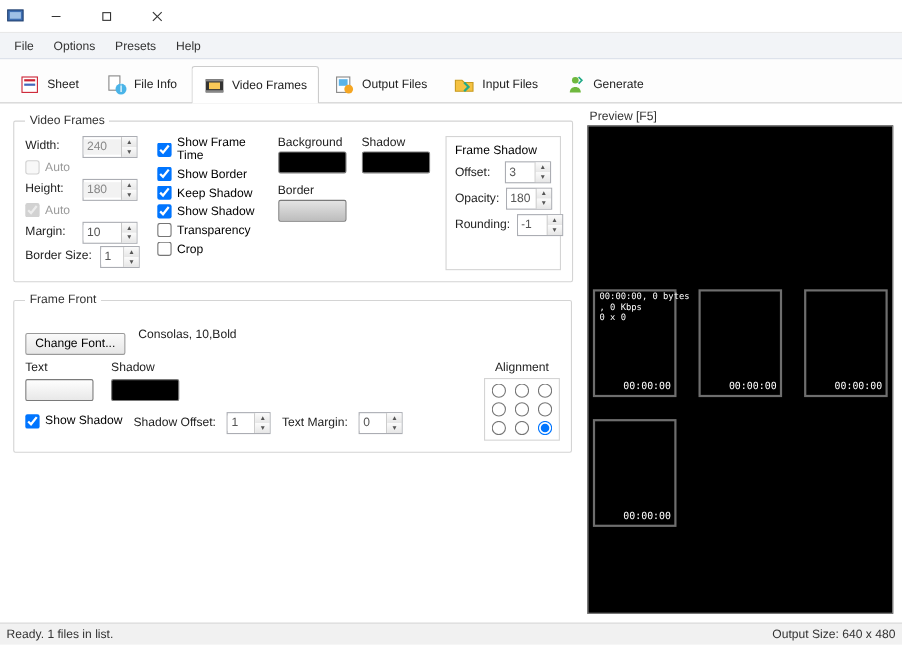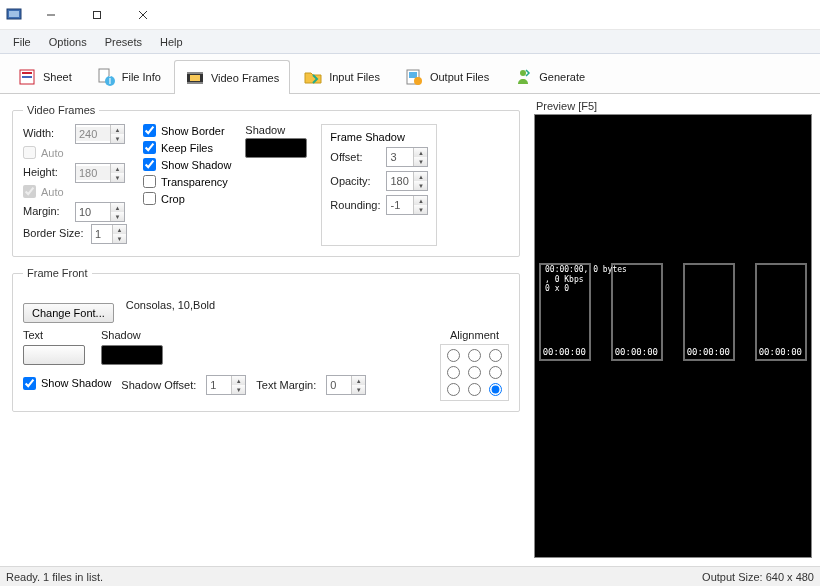--- a/index.html
+++ b/index.html
@@ -67,21 +67,21 @@
 .btn { padding: 3px 8px; border: 1px solid #9a9a9a; background: linear-gradient(#fafafa,#e6e6e6); border-radius: 2px; margin-top: 16px; }
 .ff-cols { display: flex; gap: 16px; align-items: flex-end; }
 .ff-cols .col { display: flex; flex-direction: column; gap: 4px; }
 .align { border: 1px solid #d4d4d4; padding: 4px 6px; display: flex; flex-direction: column; gap: 4px; }
 .align .arow { display: flex; gap: 8px; }
 .radio { width: 13px; height: 13px; }
 
 
 .preview-title { color: #333; margin-bottom: 2px; padding-left: 2px; }
 .preview { flex: 1; background: #000; border: 1px solid #888; position: relative; overflow: hidden; }
-.pv-grid { position: absolute; top: 148px; left: 4px; right: 4px; display: grid; grid-template-columns: 1fr 1fr 1fr 1fr; grid-template-rows: 98px 98px; gap: 20px; }
+.pv-grid { position: absolute; top: 148px; left: 4px; right: 4px; display: grid; grid-template-columns: 1fr 1fr 1fr; grid-template-rows: 98px 98px; gap: 20px; }
 .pv-cell { border: 2px solid #6e6e6e; position: relative; background: #000; }
 .pv-cell .ts { position: absolute; bottom: 2px; right: 3px; color: #fff; font-family: Consolas, monospace; font-size: 9px; }
 .pv-info { position: absolute; top: 150px; left: 10px; color: #fff; font-family: Consolas, monospace; font-size: 8px; line-height: 1.2; white-space: pre; }
 
 
 .status { height: 20px; border-top: 1px solid #d9d9d9; background: #f1f1f1; display: flex; align-items: center; padding: 0 6px; font-size: 11px; color: #333; }
 .status .spacer { flex: 1; }
 </style>
 </head>
 <body>
@@ -148,39 +148,39 @@
           <rect x="2" y="4" width="16" height="2" fill="#888"></rect>
           <rect x="2" y="14" width="16" height="2" fill="#888"></rect>
           <rect x="5" y="7" width="10" height="6" fill="#f9c958"></rect>
         </svg>
       </span>
     <span>Video Frames</span>
   </div>
   <div class="tbtn">
     <span class="ticon">
         <svg viewBox="0 0 20 20">
-          <path d="M2 6h6l2 2h8v8H2z" fill="#f5c242" stroke="#c79a1e"></path>
-          <path d="M10 8l4 4-4 4" fill="none" stroke="#2a8" stroke-width="2"></path>
-        </svg>
-      </span>
-    <span>Input Files</span>
-  </div>
-  <div class="tbtn">
-    <span class="ticon">
-        <svg viewBox="0 0 20 20">
           <rect x="3" y="3" width="12" height="14" fill="#fff" stroke="#888"></rect>
           <rect x="5" y="5" width="8" height="6" fill="#5ab3e8"></rect>
           <circle cx="14" cy="14" r="4" fill="#f5a623"></circle>
         </svg>
       </span>
     <span>Output Files</span>
   </div>
   <div class="tbtn">
     <span class="ticon">
         <svg viewBox="0 0 20 20">
+          <path d="M2 6h6l2 2h8v8H2z" fill="#f5c242" stroke="#c79a1e"></path>
+          <path d="M10 8l4 4-4 4" fill="none" stroke="#2a8" stroke-width="2"></path>
+        </svg>
+      </span>
+    <span>Input Files</span>
+  </div>
+  <div class="tbtn">
+    <span class="ticon">
+        <svg viewBox="0 0 20 20">
           <circle cx="10" cy="6" r="3" fill="#6fb83f"></circle>
           <path d="M5 17c0-3 2-5 5-5s5 2 5 5" fill="#6fb83f"></path>
           <path d="M13 3l3 3-3 3" fill="none" stroke="#2a8" stroke-width="1.5"></path>
         </svg>
       </span>
     <span>Generate</span>
   </div>
 </div>
 
 <div class="main">
@@ -237,40 +237,51 @@
                   <span class="ud">▲</span>
                   <span class="ud">▼</span>
                 </span>
             </span>
           </div>
         </div>
 
         <div class="vf-col">
           <label class="chk">
               <input type="checkbox" checked="" style="">
+              <span>Show Frame Time</span>
+            </label>
+          <label class="chk">
+              <input type="checkbox" checked="" style="">
               <span>Show Border</span>
             </label>
           <label class="chk">
               <input type="checkbox" checked="" style="">
-              <span>Keep Files</span>
+              <span>Keep Shadow</span>
             </label>
           <label class="chk">
               <input type="checkbox" checked="" style="">
               <span>Show Shadow</span>
             </label>
           <label class="chk">
               <input type="checkbox" style="">
               <span>Transparency</span>
             </label>
           <label class="chk">
               <input type="checkbox" style="">
               <span>Crop</span>
             </label>
         </div>
 
+        <div class="vf-col">
+          <span class="lbl">Background</span>
+          <button class="swatch black"></button>
+          <div style="height:10px"></div>
+          <span class="lbl">Border</span>
+          <button class="swatch gray"></button>
+        </div>
 
         <div class="vf-col">
           <span class="lbl">Shadow</span>
           <button class="swatch black"></button>
         </div>
 
         <div class="fs-box">
           <div class="fs-title">Frame Shadow</div>
           <div class="row">
             <span class="lbl">Offset:</span>

